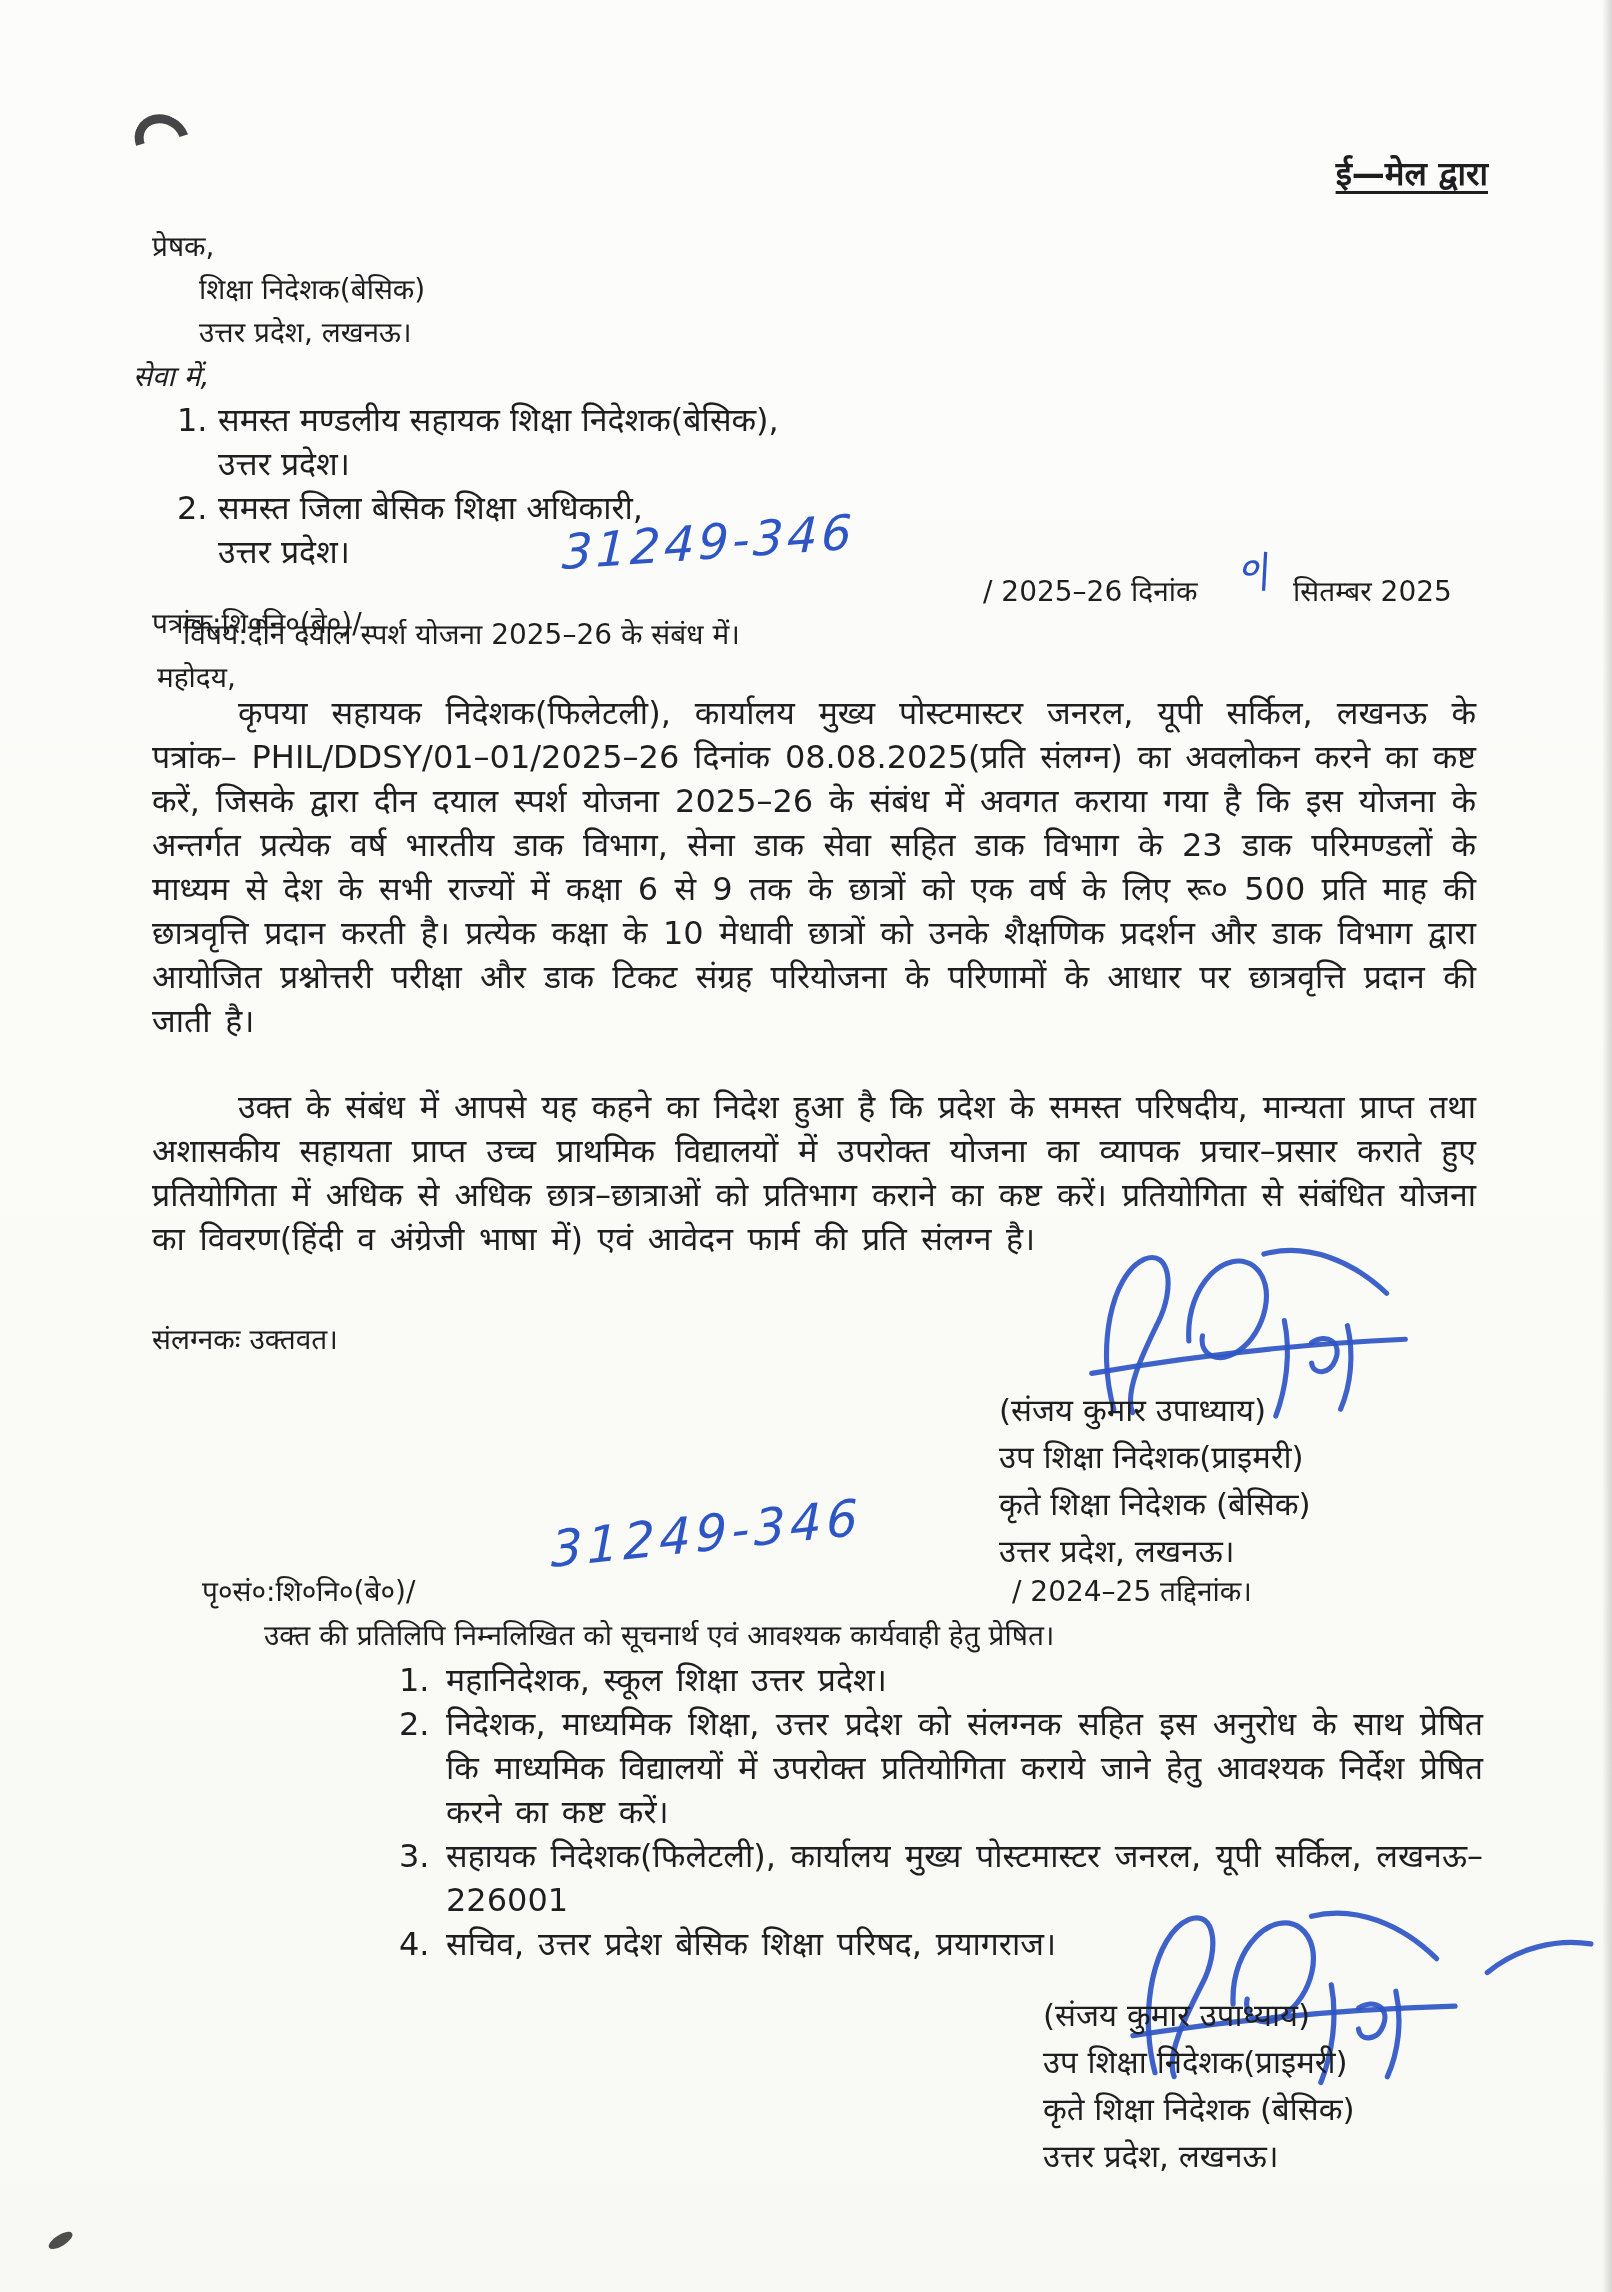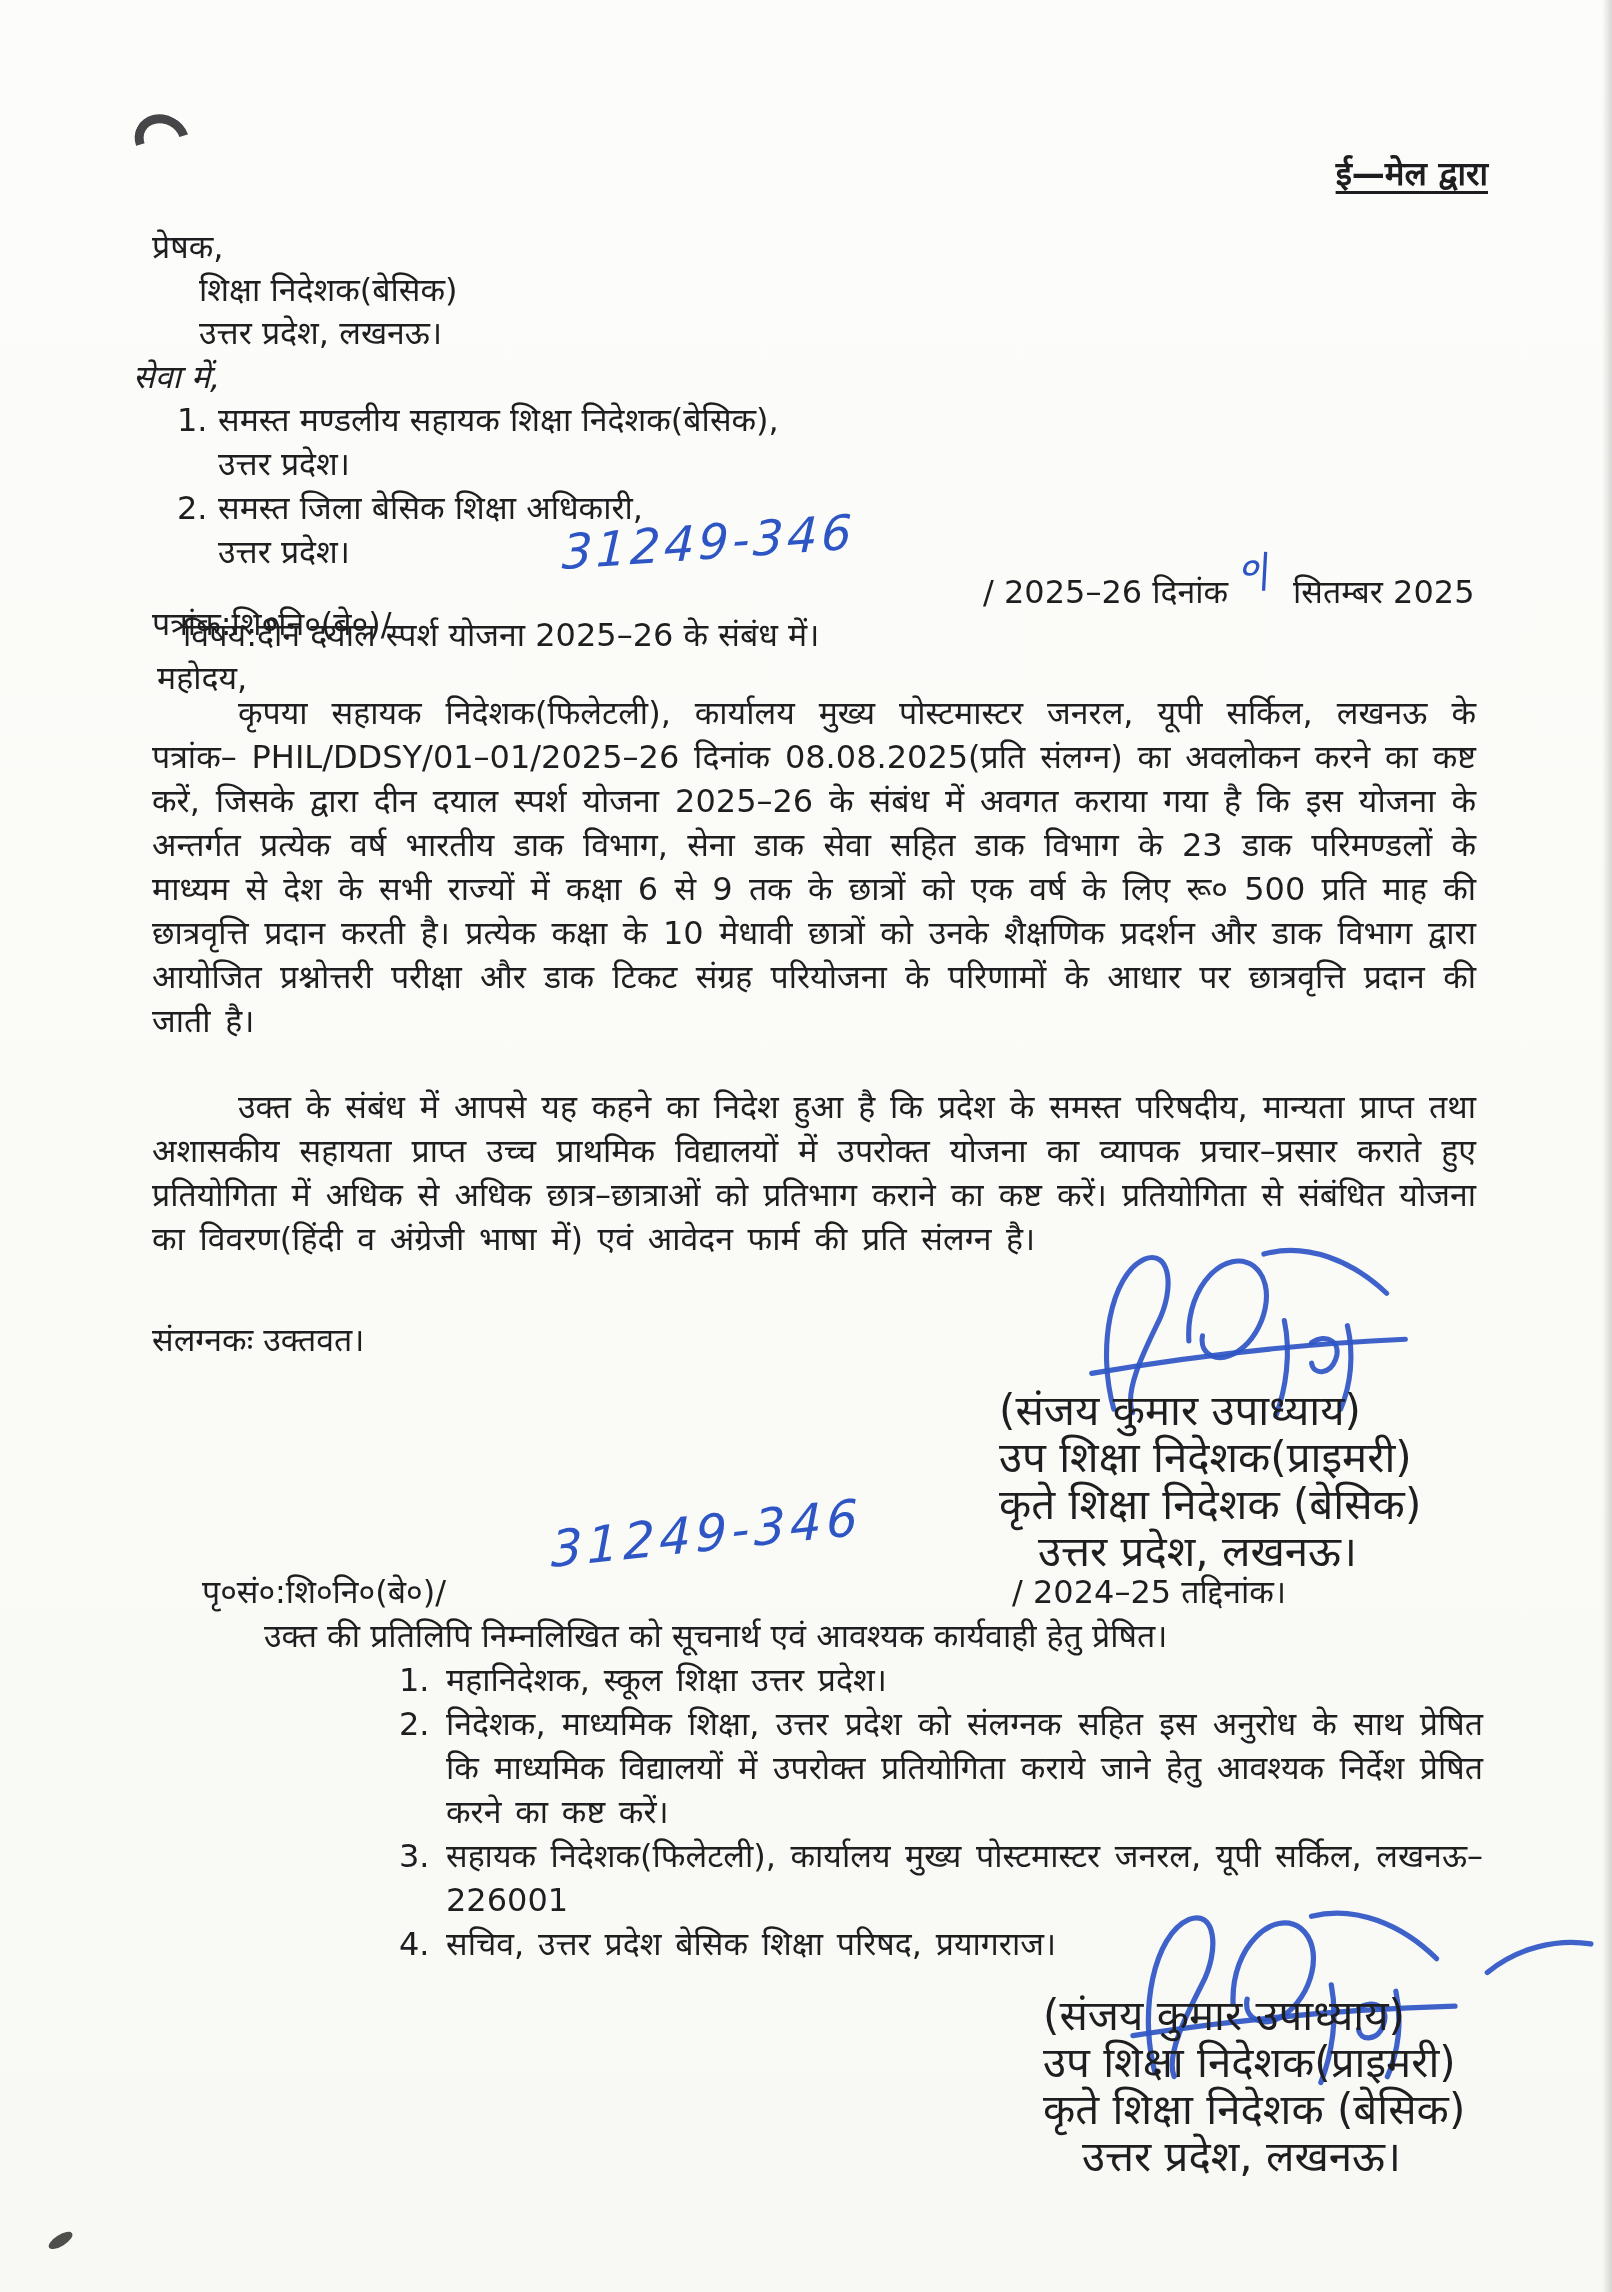--- a/index.html
+++ b/index.html
@@ -2,28 +2,28 @@
 <html lang="hi" style="font-size:14.3px"><head>
 <meta charset="utf-8">
 <style>
   html,body { margin:0; padding:0; background:#9a9a98; }
   .page {
     position:relative; width:1613px; height:2293px; margin:0 auto;
     background:linear-gradient(180deg,#fcfcfa 0%,#fafaf7 60%,#f8f8f5 100%);
     overflow:hidden; font-family:"DejaVu Sans", sans-serif; color:#1e1e20;
   }
   .abs { position:absolute; }
-  .t { font-size:32px; line-height:44px; white-space:nowrap; }
+  .t { font-size:28px; line-height:44px; white-space:nowrap; }
   .para { font-size:32px; line-height:44px; text-align:justify; text-indent:86px; word-spacing:4.5px; }
   .email-via { font-size:33px; font-weight:bold; text-decoration:underline; text-underline-offset:6.3px; }
   .hw { color:#2e55c4; font-style:italic; }
   .hw-num { font-size:48px; letter-spacing:3.6px; transform:rotate(-4deg) skewX(-6deg); transform-origin:left center; }
   .hw-num2 { font-size:50px; letter-spacing:4.5px; transform:rotate(-6deg) skewX(-6deg); transform-origin:left center; }
   .hw-date { font-size:39px; transform:rotate(3deg); }
-  .sigblock { width:358px; text-align:right; font-size:42px; line-height:47px; }
+  .sigblock { width:358px; text-align:left; font-size:31px; line-height:47px; }
   .sigblock div { white-space:nowrap; }
   svg.sig path { fill:none; stroke:#2e55c4; stroke-width:6; stroke-linecap:round; stroke-linejoin:round; opacity:.92; }
   .punch {
     left:134px; top:115px; width:38px; height:32px; border:9.9px solid #2e2e30;
     border-radius:50%; border-bottom-color:transparent; border-right-color:transparent;
     transform:rotate(28deg); opacity:.88;
   }
   .edge-shade { right:0; top:0; width:10.7px; height:100%;
     background:linear-gradient(90deg, rgba(0,0,0,0) 0%, rgba(90,90,85,.25) 100%); }
   .corner-blob { left:47px; top:2235px; width:27px; height:10.7px; background:#232323;

